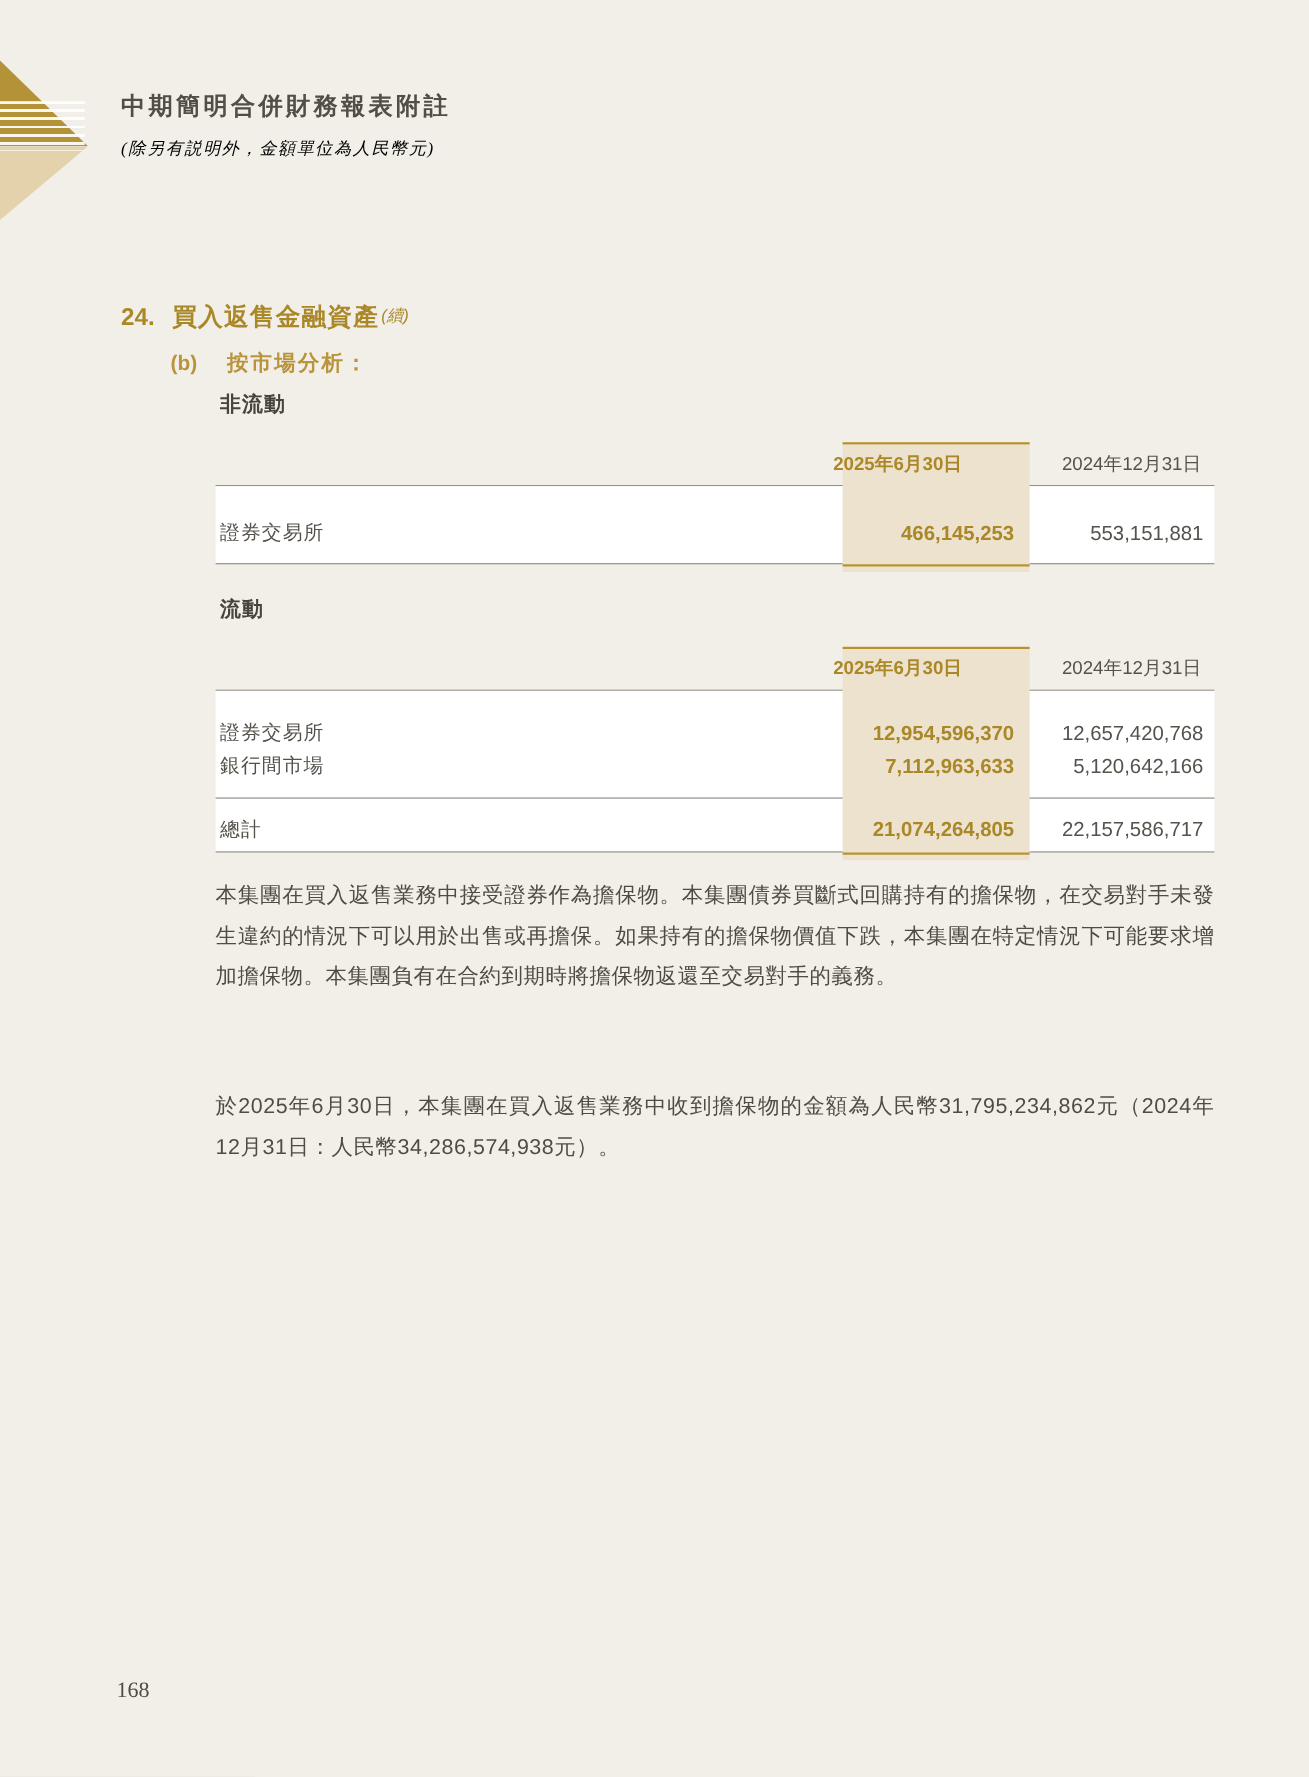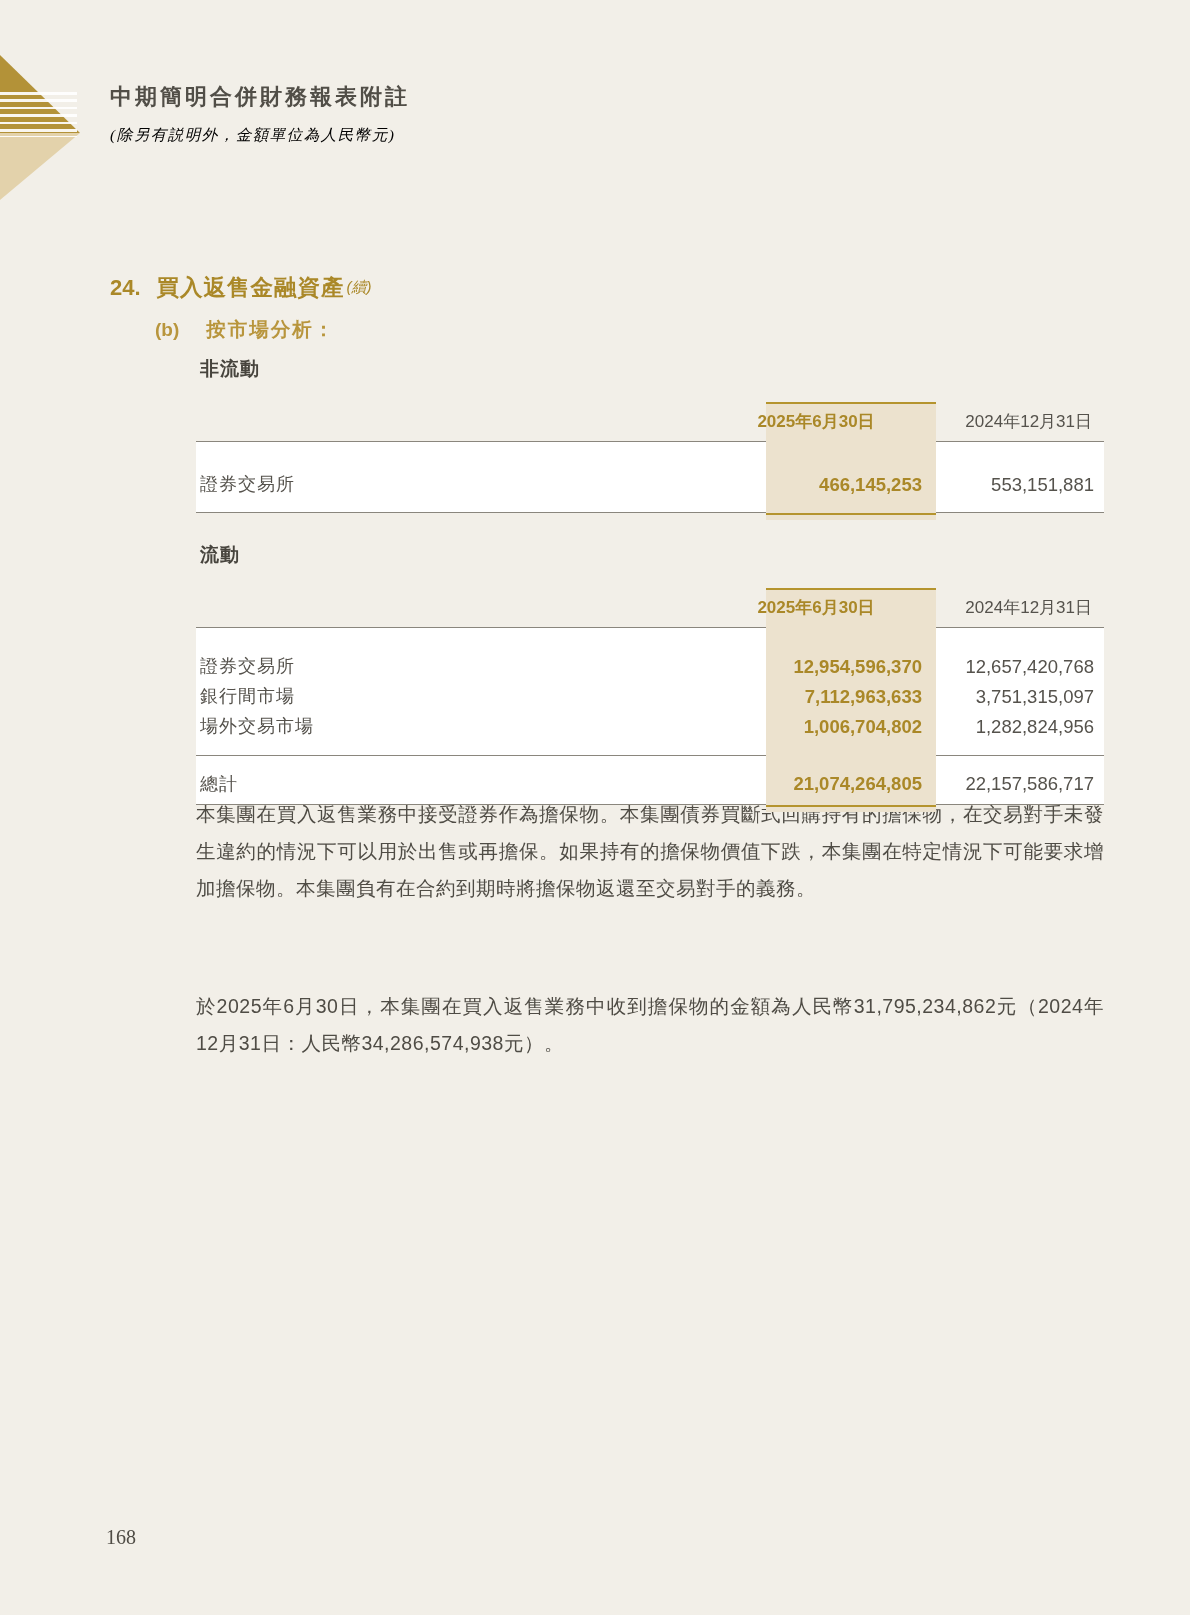--- a/index.html
+++ b/index.html
@@ -142,26 +142,21 @@
       </div>
       <div class="tbl-body body-2">
         <div class="t-row">
           <div class="cell lbl">證券交易所</div>
           <div class="cell c25 v25">12,954,596,370</div>
           <div class="cell c24 v24">12,657,420,768</div>
         </div>
         <div class="t-row">
           <div class="cell lbl">銀行間市場</div>
           <div class="cell c25 v25">7,112,963,633</div>
-          <div class="cell c24 v24">3,751,315,097</div>
-        </div>
-        <div class="t-row">
-          <div class="cell lbl">場外交易市場</div>
-          <div class="cell c25 v25">1,006,704,802</div>
-          <div class="cell c24 v24">1,282,824,956</div>
+          <div class="cell c24 v24">5,120,642,166</div>
         </div>
         <div class="sep"></div>
         <div class="total-row">
           <div class="cell lbl">總計</div>
           <div class="cell c25 v25">21,074,264,805</div>
           <div class="cell c24 v24">22,157,586,717</div>
         </div>
       </div>
     </div>
   </section>

